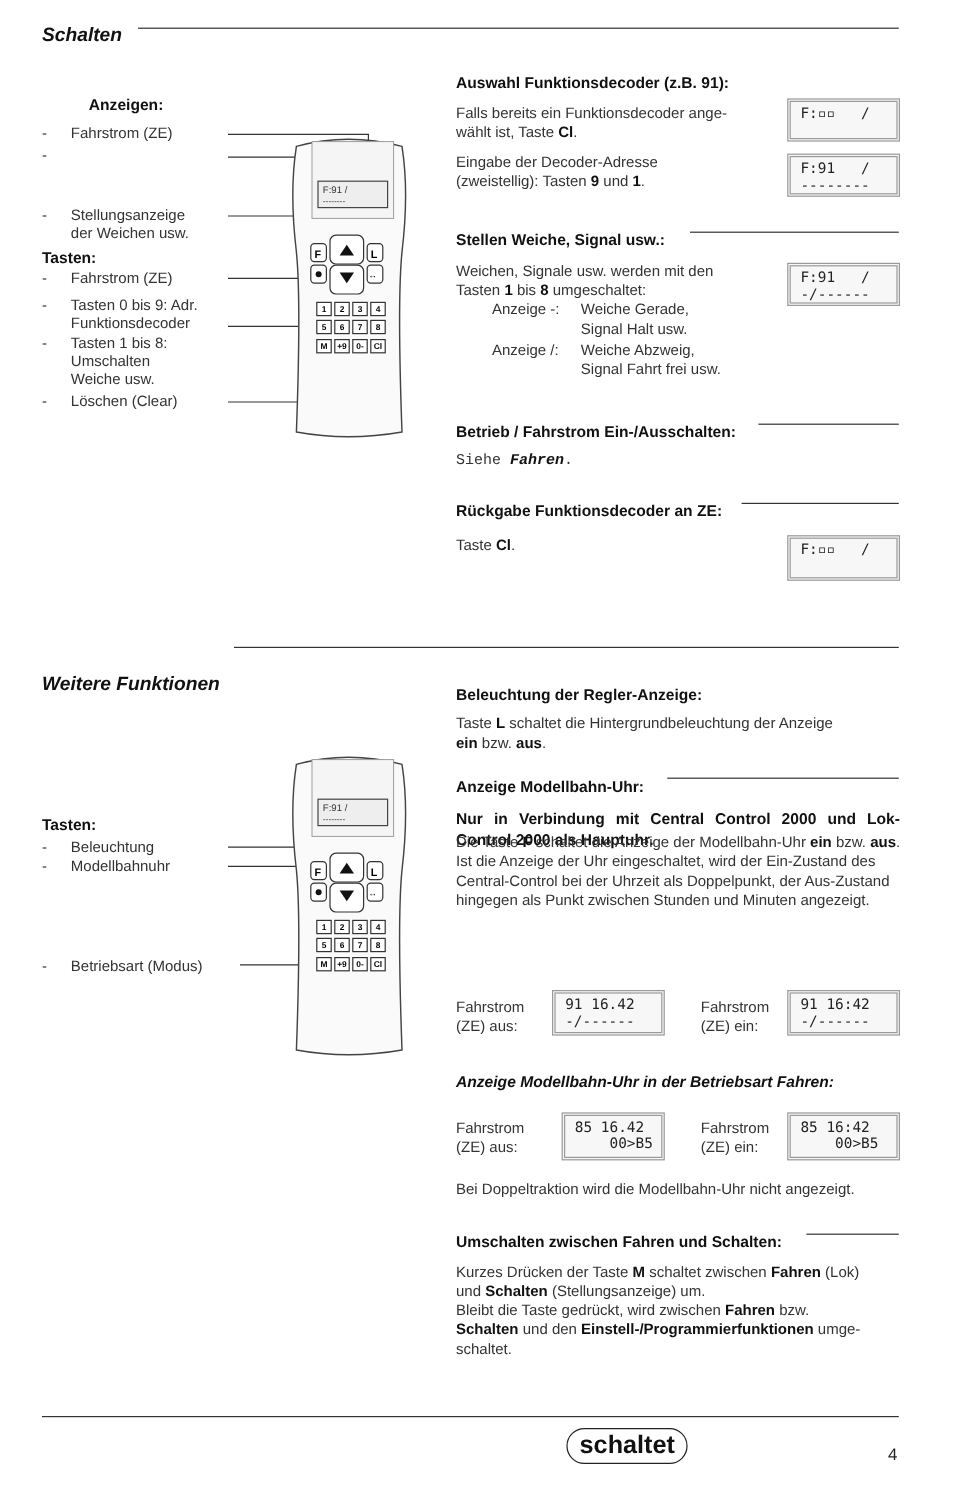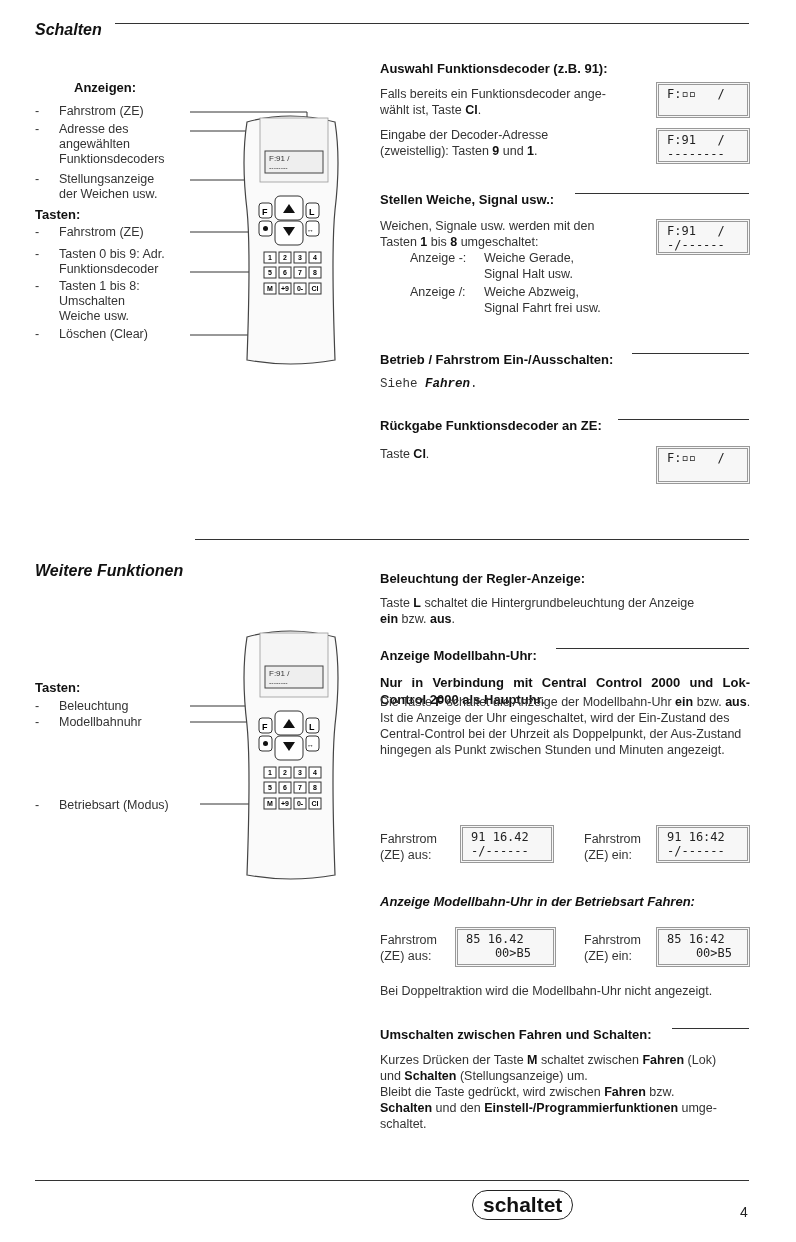--- a/index.html
+++ b/index.html
@@ -19,23 +19,21 @@
 </style>
 </head>
 <body>
 
 <div class="abs sec-title" style="left:35px;top:21px;">Schalten</div>
 <div class="rule" style="left:115px;top:23px;width:634px;"></div>
 
 <div class="abs h" style="left:35px;top:80px;margin-left:39px;">Anzeigen:</div>
 <div class="abs lbl" style="left:35px;top:104px;width:170px;">
   <div style="position:relative;padding-left:24px;height:18px;"><span class="dash">-</span><span>Fahrstrom (ZE)</span></div>
-  <div style="position:relative;padding-left:24px;white-space:pre-line;height:50px;"><span class="dash">-</span><span>Adresse des
-angewählten
-Funktionsdecoders</span></div>
+  <div style="position:relative;padding-left:24px;white-space:pre-line;height:50px;"><span class="dash">-</span></div>
   <div style="position:relative;padding-left:24px;white-space:pre-line;"><span class="dash">-</span><span>Stellungsanzeige
 der Weichen usw.</span></div>
 </div>
 <div class="abs h" style="left:35px;top:207px;">Tasten:</div>
 <div class="abs lbl" style="left:35px;top:225px;width:180px;">
   <div style="position:relative;padding-left:24px;height:22px;"><span class="dash">-</span><span>Fahrstrom (ZE)</span></div>
   <div style="position:relative;padding-left:24px;white-space:pre-line;height:32px;"><span class="dash">-</span><span>Tasten 0 bis 9: Adr.
 Funktionsdecoder</span></div>
   <div style="position:relative;padding-left:24px;white-space:pre-line;height:48px;"><span class="dash">-</span><span>Tasten 1 bis 8:
 Umschalten
@@ -235,21 +233,21 @@
 <div class="abs p" style="left:584px;top:831px;white-space:pre-line;">Fahrstrom
 (ZE) ein:</div>
 <div class="lcd" style="left:656px;top:825px;width:94px;height:38px;">
   <div>91 16:42</div>
     <div>-/------</div>
 </div>
 
 <div class="abs h" style="left:380px;top:894px;font-style:italic;text-align:right;">Anzeige Modellbahn-Uhr in der Betriebsart Fahren:</div>
 <div class="abs p" style="left:380px;top:932px;white-space:pre-line;">Fahrstrom
 (ZE) aus:</div>
-<div class="lcd" style="left:455px;top:927px;width:101px;height:40px;">
+<div class="lcd" style="left:468px;top:927px;width:86px;height:40px;">
   <div>85 16.42</div>
     <div>    00&gt;B5</div>
 </div>
 <div class="abs p" style="left:584px;top:932px;white-space:pre-line;">Fahrstrom
 (ZE) ein:</div>
 <div class="lcd" style="left:656px;top:927px;width:94px;height:40px;">
   <div>85 16:42</div>
     <div>    00&gt;B5</div>
 </div>
 <div class="abs p" style="left:380px;top:983px;">Bei Doppeltraktion wird die Modellbahn-Uhr nicht angezeigt.</div>

